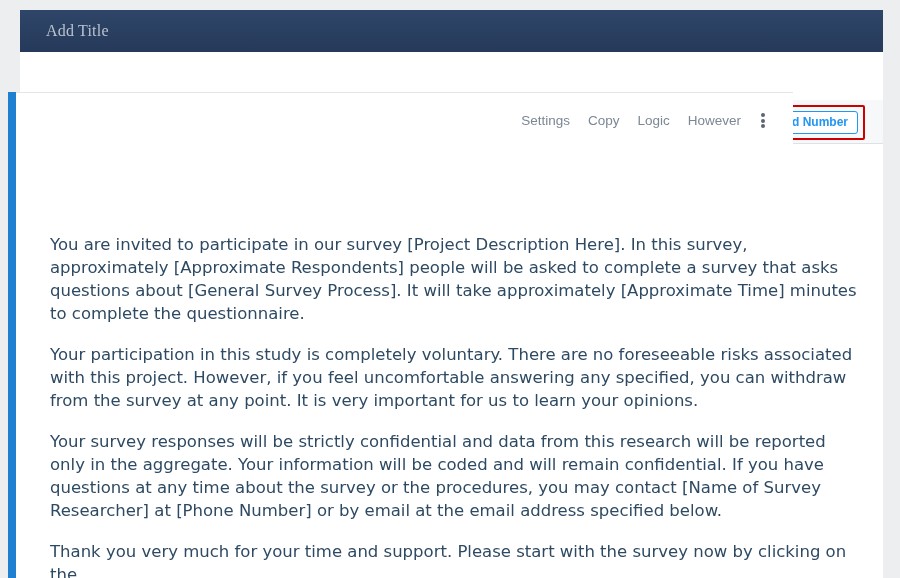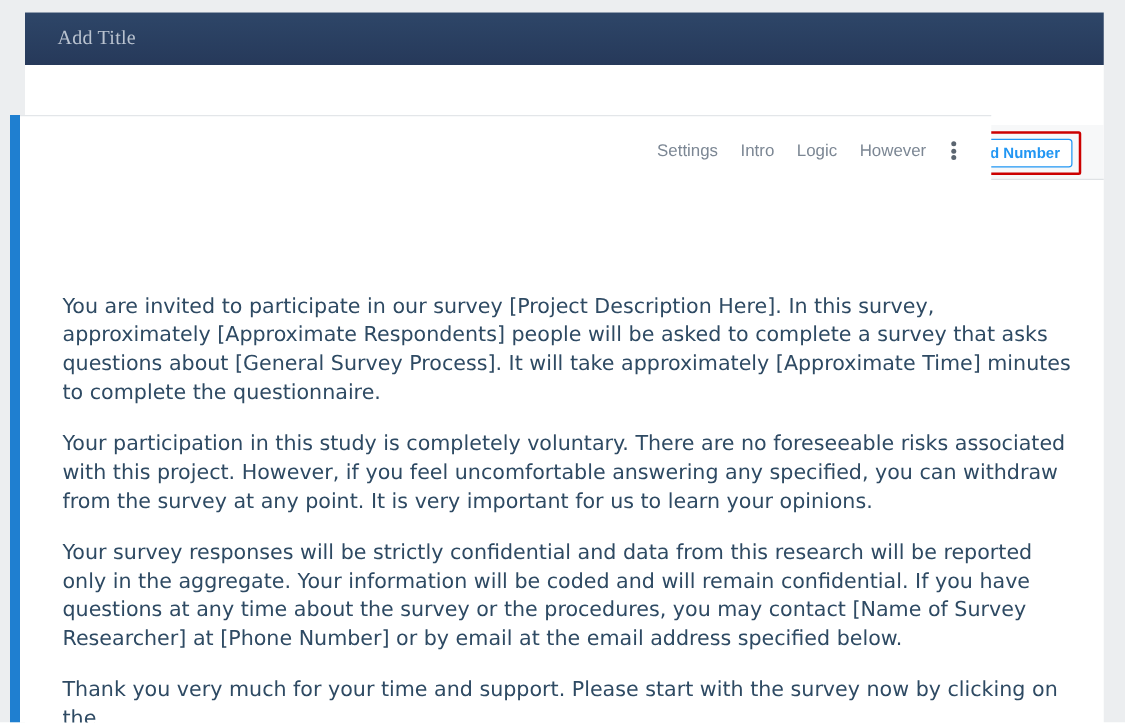--- a/index.html
+++ b/index.html
@@ -197,21 +197,21 @@
       <button class="btn-outline">Add Number</button>
     </div>
   </div>
 
   <div class="accent-bar"></div>
 
   <div class="card">
 
     <div class="card-actions">
       <span class="action">Settings</span>
-      <span class="action">Intro</span>
+      <span class="action">Copy</span>
       <span class="action">Logic</span>
       <span class="action">However</span>
       <span class="kebab">
         <span></span>
           <span></span>
           <span></span>
       </span>
     </div>
 
     <div class="body-text">

